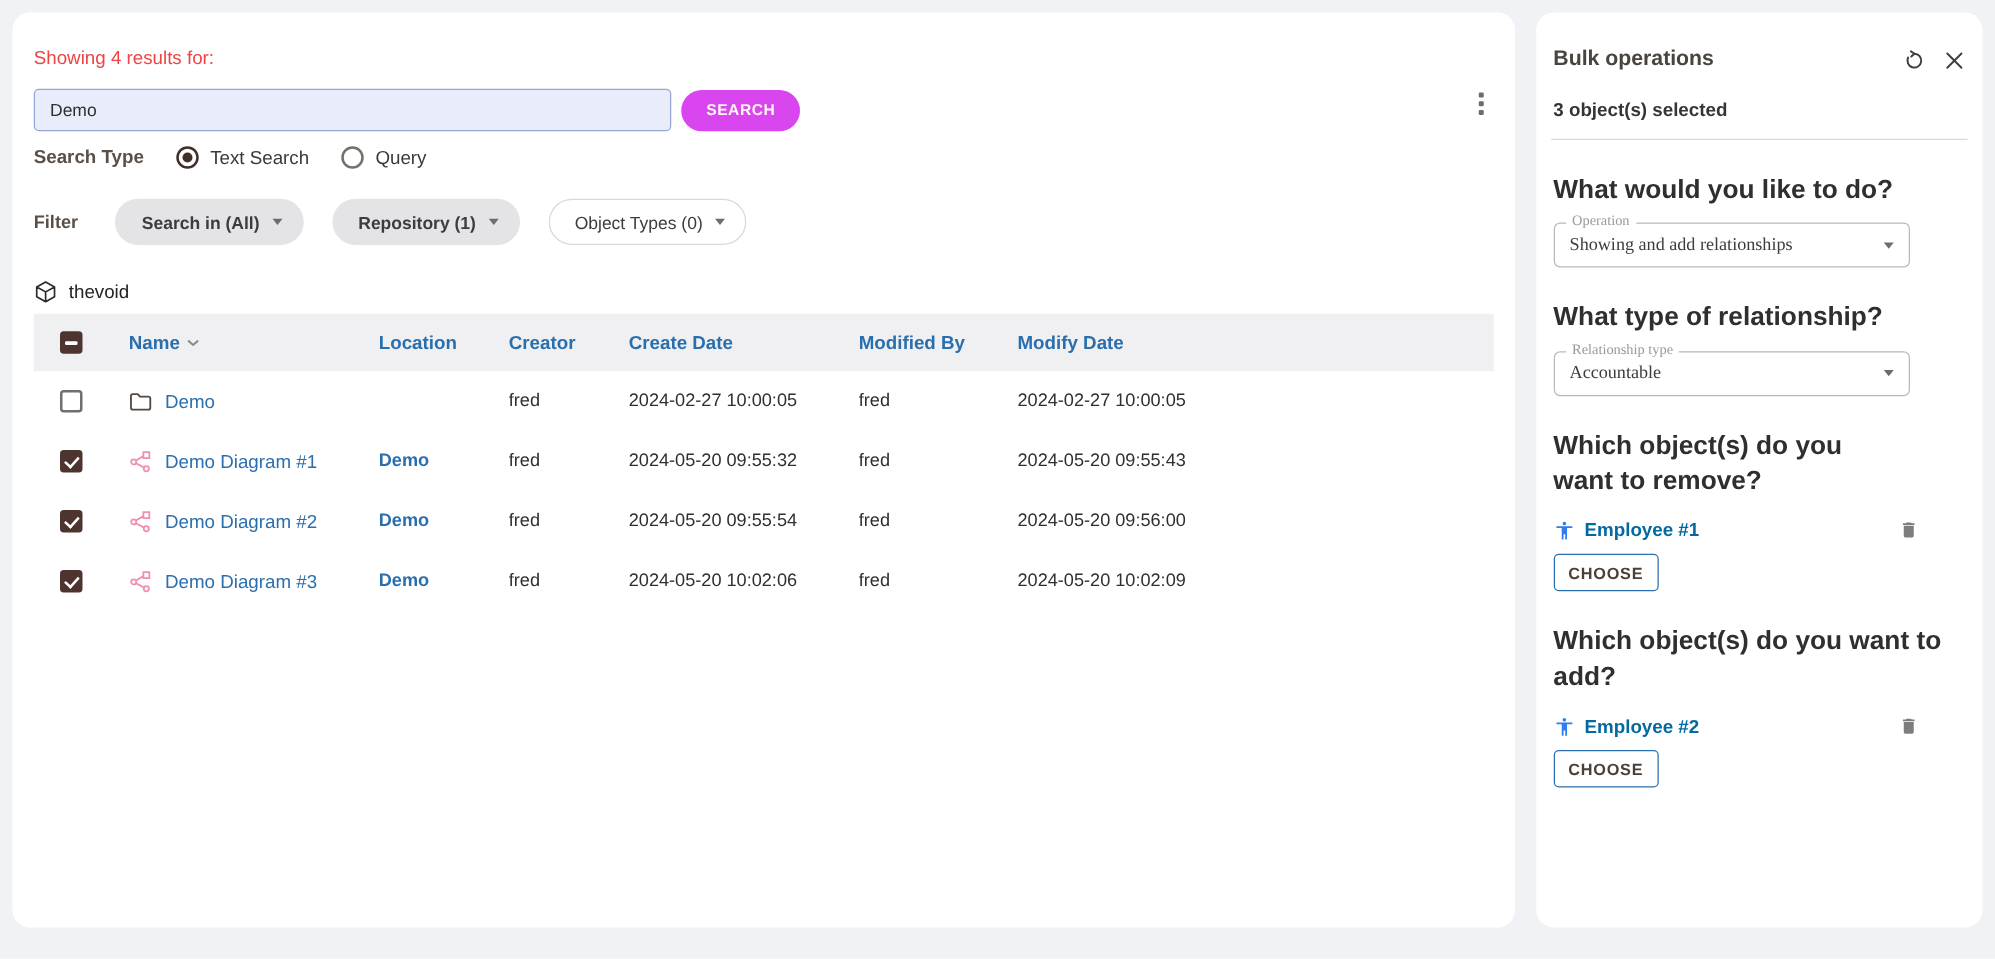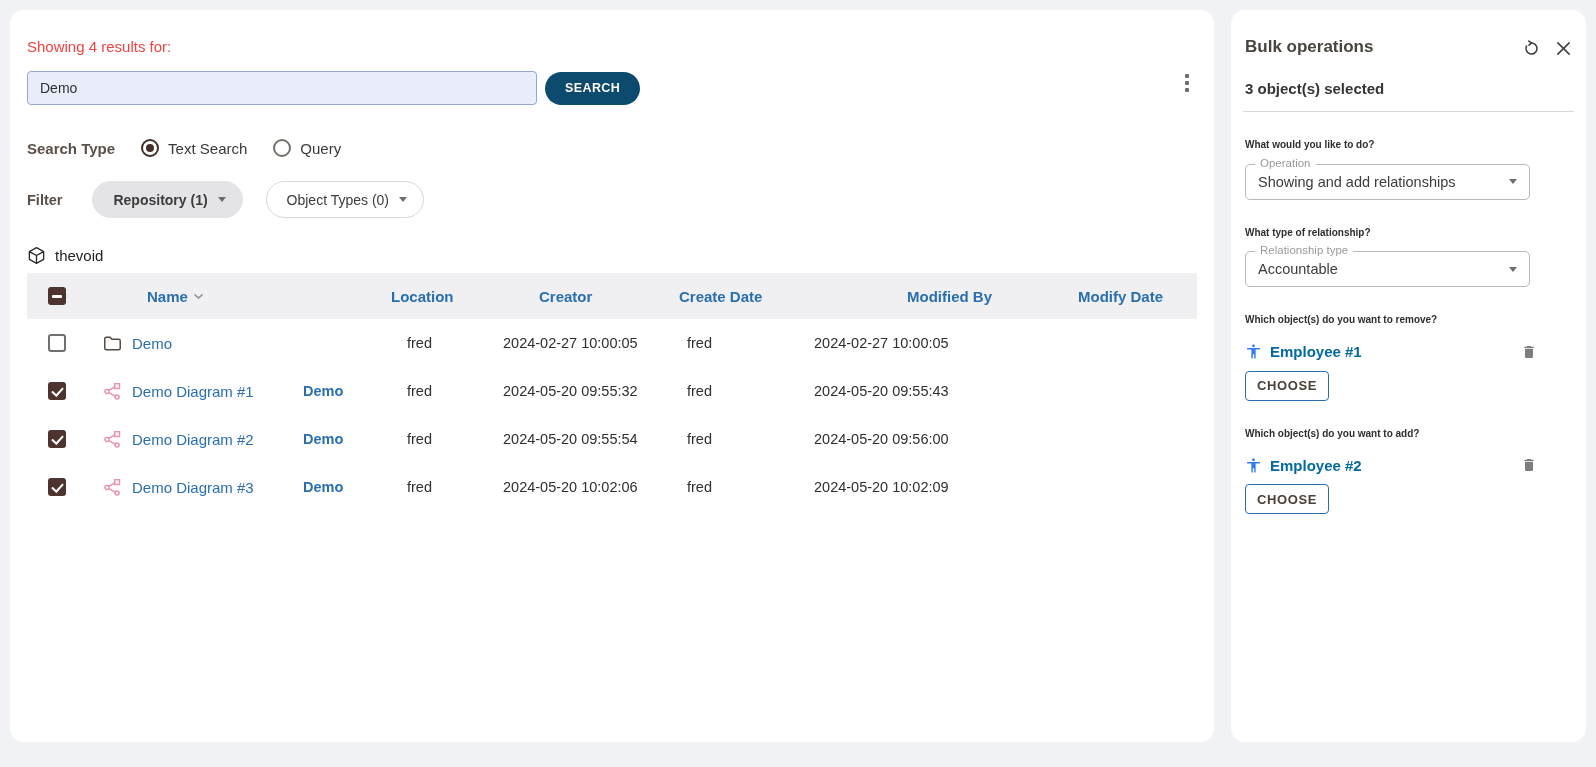--- a/index.html
+++ b/index.html
@@ -17,28 +17,28 @@
   .main { width:1204px; position:relative; padding:28px 17px 0 17px; }
   .results-label { font-size:15px; color:#ef4444; margin-bottom:16px; }
   .search-row { display:flex; align-items:center; gap:8px; }
   .search-input {
     width:510px; height:34px; border:1px solid #94a7d4; border-radius:4px;
     background:#e9edfb; padding:0 12px; font-size:14px; color:#2f2f2f;
     font-family:inherit; outline:none;
   }
   .btn-search {
     height:33px; padding:0 20px; border:none; border-radius:17px;
-    background:#0c4a6e; color:#fdf6ee; font-weight:bold; font-size:12.5px;
+    background:#d946ef; color:#fdf6ee; font-weight:bold; font-size:12.5px;
     letter-spacing:.4px; cursor:pointer; font-family:inherit;
   }
   .kebab { position:absolute; right:18px; top:62px; width:18px; height:22px;
     display:flex; flex-direction:column; align-items:center; justify-content:center; gap:3px; cursor:pointer; }
   .kebab i { width:4px; height:4px; background:#6d6d6d; border-radius:1px; }
 
-  .type-row { display:flex; align-items:center; margin-top:34px; font-size:15px; }
+  .type-row { display:flex; align-items:flex-start; margin-top:12px; font-size:15px; }
   .type-label { font-weight:bold; color:#5a5048; margin-right:26px; }
   .radio-opt { display:flex; align-items:center; margin-right:26px; cursor:pointer; }
   .radio { width:18px; height:18px; border-radius:50%; border:2px solid #757069; margin-right:9px; position:relative; background:#fff; }
   .radio.sel { border-color:#41302a; }
   .radio.sel::after { content:""; position:absolute; inset:3px; border-radius:50%; background:#41302a; }
 
   .filter-row { display:flex; align-items:center; margin-top:24px; }
   .filter-label { font-weight:bold; color:#5a5048; font-size:14.5px; margin-right:30px; }
   .pill {
     height:37px; border-radius:19px; display:flex; align-items:center;
@@ -46,21 +46,21 @@
     border:1px solid #d9d9dc; background:#fff; color:#3c3c3c; font-family:inherit;
   }
   .pill.active { background:#e4e4e7; border-color:#e4e4e7; font-weight:bold; }
   .tri { width:0; height:0; border-left:4.5px solid transparent; border-right:4.5px solid transparent;
     border-top:5.5px solid #6d6d6d; margin-left:10px; }
 
   .repo-row { display:flex; align-items:center; gap:9px; margin-top:28px; font-size:15px; color:#232323; }
 
   
   .grid { display:grid; grid-template-columns:76px 200px 104px 96px 184px 127px 186px; align-items:center; }
-  .thead { background:#f0f0f2; height:46px; margin-top:8px;gap:44px; }
+  .thead { background:#f0f0f2; height:46px; margin-top:8px; }
   .thead .hcell { color:#2a6fad; font-weight:bold; font-size:15px; }
   .hname { display:flex; align-items:center; gap:5px; }
   .trow { height:48px; font-size:14.5px; color:#2f2f2f; }
   .cb { width:18px; height:18px; border-radius:3px; margin-left:21px; cursor:pointer; position:relative; }
   .cb.un { border:2px solid #6f6f6f; background:#fff; }
   .cb.ind { background:#4e342e; }
   .cb.ind::after { content:""; position:absolute; left:4px; top:8px; width:10px; height:2.5px; background:#fff; border-radius:1px; }
   .cb.chk { background:#4e342e; }
   .cb.chk::after { content:""; position:absolute; left:6px; top:2.5px; width:5px; height:9px;
     border:solid #fff; border-width:0 2.5px 2.5px 0; transform:rotate(42deg); }
@@ -69,25 +69,25 @@
   .loc { color:#2a6fad; font-weight:bold; font-size:14.5px; cursor:pointer; text-decoration:none; }
 
   
   .panel { width:358px; padding:27px 14px 20px 14px; display:flex; flex-direction:column; position:relative; }
   .panel-head { display:flex; align-items:flex-start; justify-content:space-between; }
   .panel-title { font-size:17px; font-weight:bold; color:#4a443e; }
   .panel-icons { display:flex; align-items:center; gap:14px; margin-top:2px; }
   .icon-btn { cursor:pointer; display:flex; align-items:center; }
   .sel-count { font-size:15px; font-weight:bold; color:#353535; margin-top:22px; }
   .divider { border:none; border-top:1px solid #d9d9d9; margin:14px -2px 0 -2px; }
-  .q { font-size:10px; font-weight:bold; color:#2f2f2f; margin-top:26px; line-height:1.35; }
+  .q { font-size:21px; font-weight:bold; color:#2f2f2f; margin-top:26px; line-height:1.35; }
   .q.narrow { max-width:260px; }
   .mselect {
     position:relative; width:285px; height:36px; border:1px solid #b9b9bd; border-radius:5px;
-    margin-top:12px; display:flex; align-items:center; padding:0 12px; cursor:pointer; background:#fff;
+    margin-top:12px; display:flex; align-items:center; padding:0 12px; cursor:pointer; background:#fff;font-family:Liberation Serif, serif;
   }
   .mlabel { position:absolute; top:-8px; left:9px; background:#fff; padding:0 5px;
     font-size:11.5px; color:#9a9a9a; line-height:1.2; }
   .mvalue { font-size:14.5px; color:#3c3c3c; flex:1; white-space:nowrap; overflow:hidden; }
   .obj-row { display:flex; align-items:center; width:292px; margin-top:16px; }
   .obj-link { color:#0369a1; font-weight:bold; font-size:15px; margin-left:8px; cursor:pointer; text-decoration:none; }
   .obj-spacer { flex:1; }
   .btn-choose {
     margin-top:10px; width:84px; height:30px; background:#fff; border:1px solid #2a6fad;
     border-radius:4px; font-size:13px; font-weight:bold; letter-spacing:.6px; color:#4a4038;
@@ -125,20 +125,24 @@
         <span>Text Search</span>
       </span>
       <span class="radio-opt">
         <span class="radio"></span>
         <span>Query</span>
       </span>
     </div>
 
     <div class="filter-row">
       <span class="filter-label">Filter</span>
+      <button class="pill active">
+        <span>Search in (All)</span>
+        <span class="tri"></span>
+      </button>
       <button class="pill active">
         <span>Repository (1)</span>
         <span class="tri"></span>
       </button>
       <button class="pill">
         <span>Object Types (0)</span>
         <span class="tri"></span>
       </button>
     </div>
 

